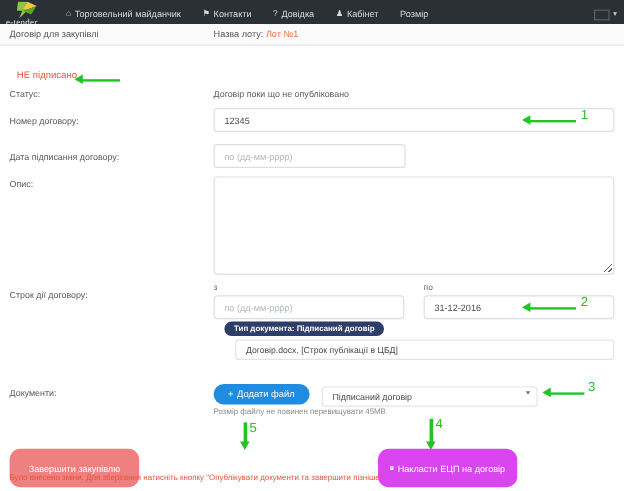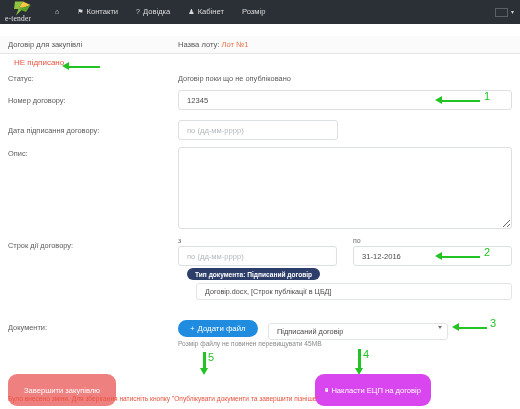--- a/index.html
+++ b/index.html
@@ -32,21 +32,21 @@
   }
   .nav-ico { font-size:7px; color:#dcdcdc; display:inline-block; }
   .nav-right { position:absolute; right:6px; top:0; height:24px; display:flex; align-items:center; gap:3px; }
   .flag { width:13px; height:9px; border:0.5px solid #5a5f68; display:block; }
   .flag-b { width:100%; height:50%; background:#0057b7; }
   .flag-y { width:100%; height:50%; background:#ffd700; }
   .caret-small { color:#cfcfcf; font-size:6px; line-height:1; }
 
   
   .subhead {
-    position:absolute; left:0; top:36px; width:520px; height:18px;
+    position:absolute; left:0; top:20px; width:520px; height:18px;
     background:#fbfbfb; border-bottom:1px solid #e6e6e6;
     display:flex; align-items:center;
   }
   .subhead-left { position:absolute; left:8px; font-size:7.6px; color:#555; }
   .subhead-right { position:absolute; left:178px; font-size:7.6px; color:#555; }
   .lot-name { color:#e8744a; }
 
   
   .form { position:absolute; left:0; top:42px; width:520px; }
   .row { position:absolute; width:437px; }
@@ -149,20 +149,21 @@
       <svg class="logo-mark" viewBox="0 0 34 30">
         <polygon points="2,1 18,1 10,13 20,13 4,29 9,16 0,16" fill="#8cc63f"></polygon>
         <polygon points="18,1 33,8 20,13 10,13" fill="#f5c842"></polygon>
         <polygon points="20,13 33,8 24,22 9,16" fill="#5ba32b"></polygon>
       </svg>
       <span class="logo-text">e-tender</span>
     </div>
     <div class="nav-items">
       <div class="nav-item">
         <span class="nav-ico">⌂</span>
+        <span>Торговельний майданчик</span>
       </div>
       <div class="nav-item">
         <span class="nav-ico">⚑</span>
         <span>Контакти</span>
       </div>
       <div class="nav-item">
         <span class="nav-ico">?</span>
         <span>Довідка</span>
       </div>
       <div class="nav-item">

